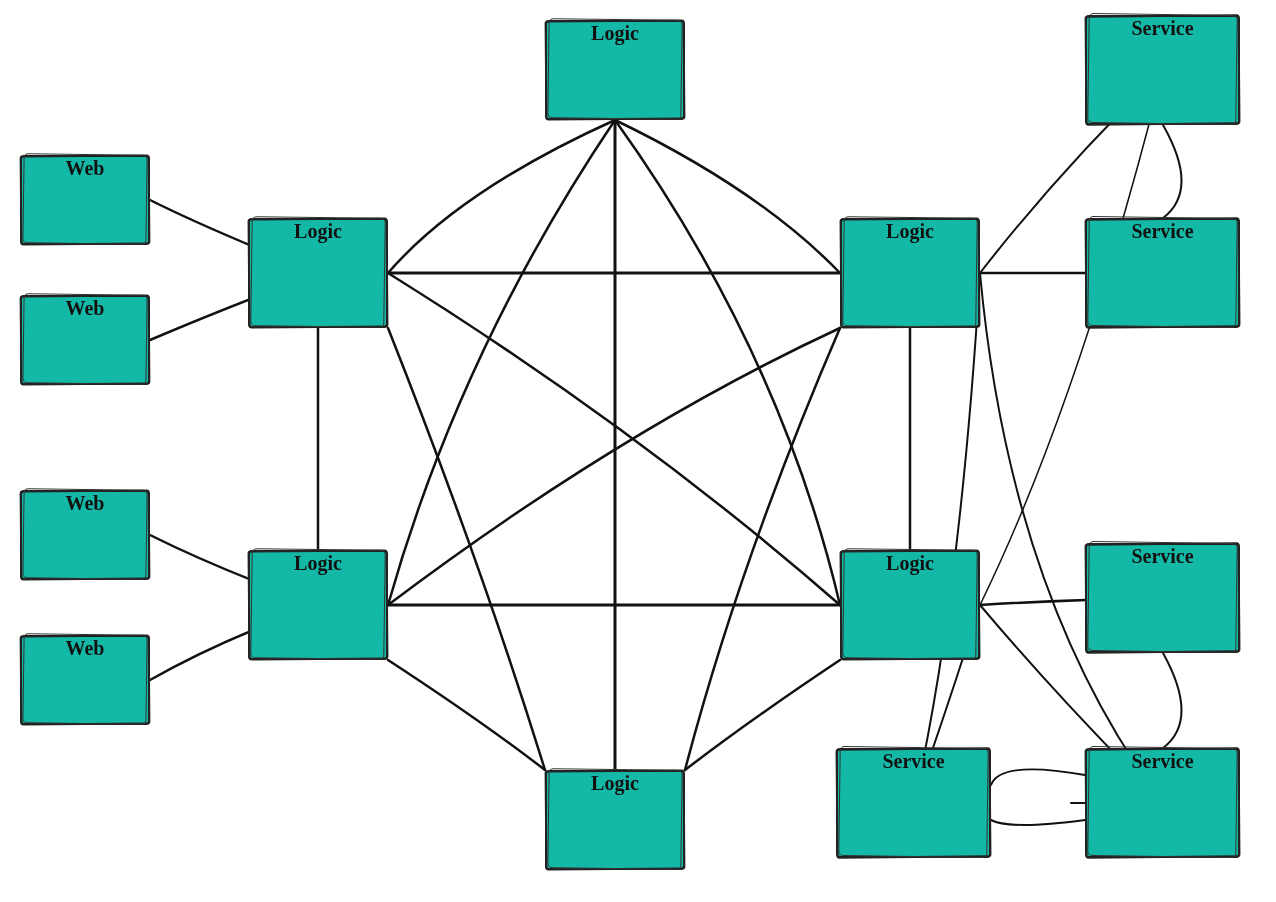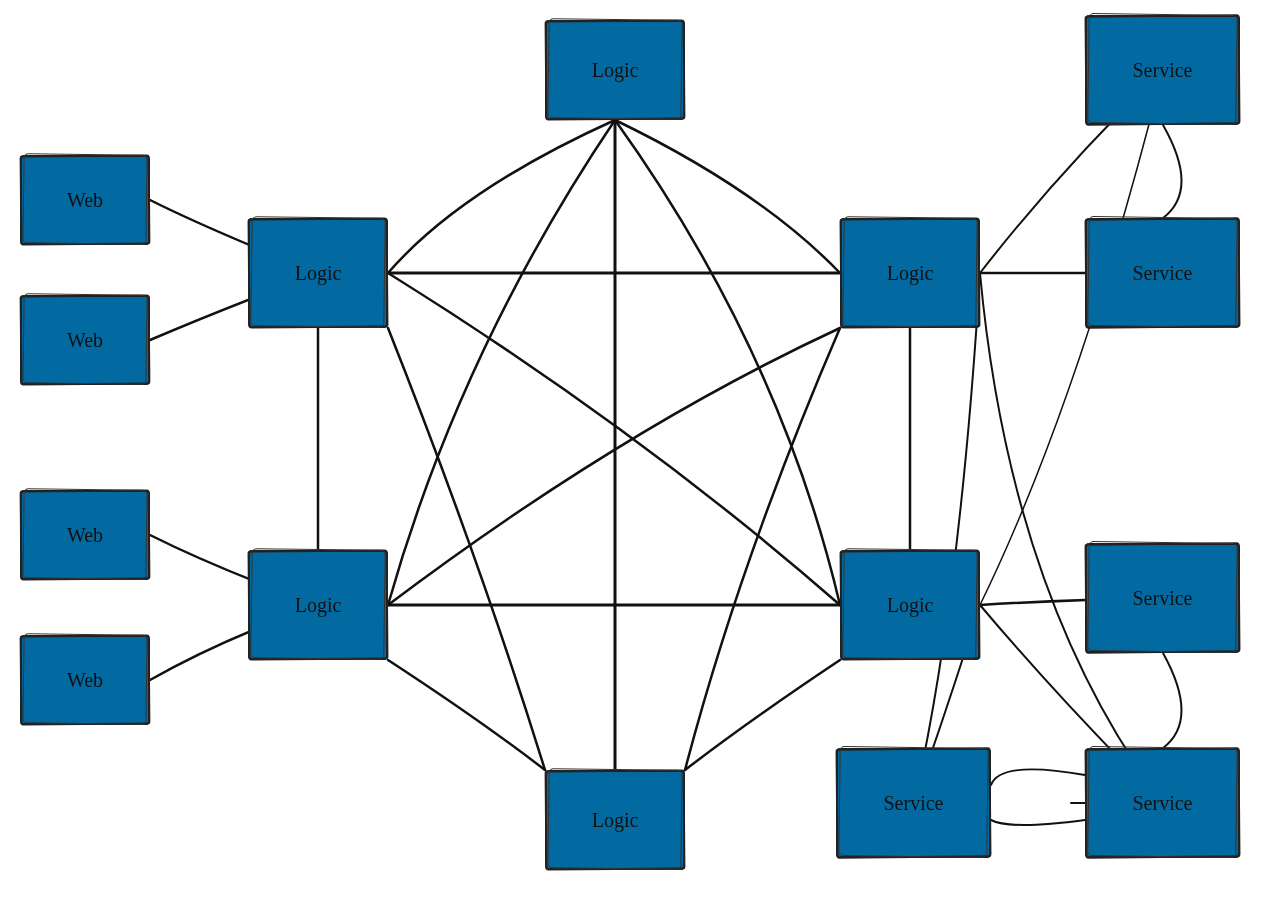--- a/index.html
+++ b/index.html
@@ -18,28 +18,27 @@
     }
     svg.connections {
       position: absolute;
       top: 0; left: 0;
       width: 1276px;
       height: 902px;
       pointer-events: none;
     }
     .node {
       position: absolute;
-      background: #0369a1;
+      background: #14b8a6;
       border: 2.5px solid #222;
       border-radius: 4px;
       display: flex;
-      align-items: center;
       justify-content: center;
       font-size: 20px;
-      font-weight: normal;
+      font-weight: bold;
       color: #111;
       
     }
     
     .node::before {
       content: '';
       position: absolute;
       top: -2px; left: -2px; right: -2px; bottom: -2px;
       border: 2px solid #222;
       border-radius: 3px;

